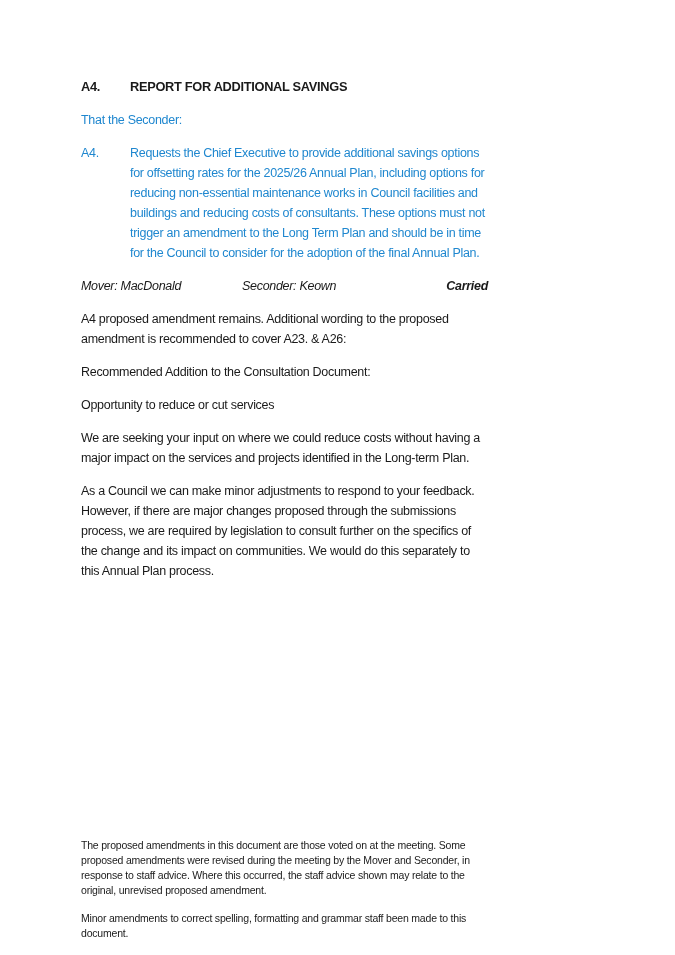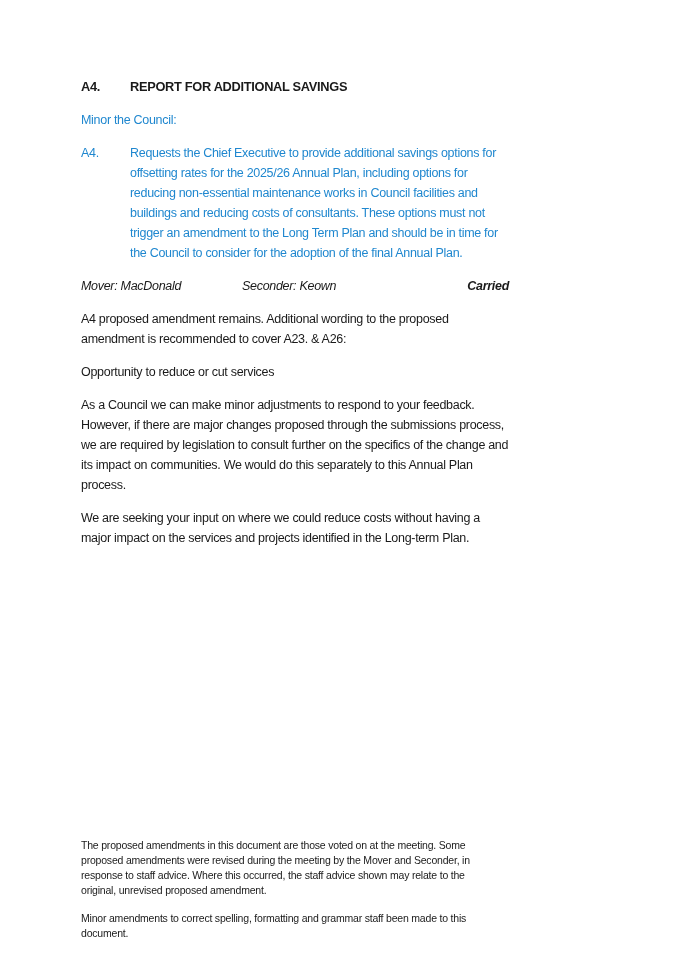--- a/index.html
+++ b/index.html
@@ -12,21 +12,20 @@
     height: 955px;
     font-family: "Liberation Sans", sans-serif;
     color: #1a1a1a;
     overflow: hidden;
   }
   .page {
     position: relative;
     width: 566px;
     height: 955px;
     background: #ffffff;
-    padding-left: 21px;
   }
   .content {
     position: absolute;
     top: 77px;
     left: 81px;
     right: 78px;
     font-size: 12.5px;
     line-height: 20px;
     letter-spacing: -0.3px;
   }
@@ -77,42 +76,43 @@
 <body style="background: rgb(255, 255, 255); color: rgb(26, 26, 26);">
 
 <div class="page">
   <div class="content">
 
     <div class="doc-heading block">
       <span class="num">A4.</span>
       <span>REPORT FOR ADDITIONAL SAVINGS</span>
     </div>
 
-    <p class="block blue">Minor the Council:</p>
+    <p class="block blue">That the Seconder:</p>
 
     <div class="clause block blue">
       <span class="num">A4.</span>
       <span class="body">Requests the Chief Executive to provide additional savings options for offsetting rates for the 2025/26 Annual Plan, including options for reducing non-essential maintenance works in Council facilities and buildings and reducing costs of consultants. These options must not trigger an amendment to the Long Term Plan and should be in time for the Council to consider for the adoption of the final Annual Plan.</span>
     </div>
 
     <div class="vote-row">
       <span class="mover">Mover: MacDonald</span>
       <span class="seconder">Seconder: Keown</span>
       <span class="result">Carried</span>
     </div>
 
 
     <p class="block">A4 proposed amendment remains. Additional wording to the proposed amendment is recommended to cover A23. &amp; A26:</p>
 
+    <p class="block">Recommended Addition to the Consultation Document:</p>
 
     <p class="block italic">Opportunity to reduce or cut services</p>
 
+    <p class="block italic">We are seeking your input on where we could reduce costs without having a major impact on the services and projects identified in the Long-term Plan.</p>
+
     <p class="block italic">As a Council we can make minor adjustments to respond to your feedback. However, if there are major changes proposed through the submissions process, we are required by legislation to consult further on the specifics of the change and its impact on communities. We would do this separately to this Annual Plan process.</p>
-
-    <p class="block italic">We are seeking your input on where we could reduce costs without having a major impact on the services and projects identified in the Long-term Plan.</p>
 
   </div>
 
   <div class="footnotes">
     <p class="fn">The proposed amendments in this document are those voted on at the meeting. Some proposed amendments were revised during the meeting by the Mover and Seconder, in response to staff advice. Where this occurred, the staff advice shown may relate to the original, unrevised proposed amendment.</p>
     <p class="fn">Minor amendments to correct spelling, formatting and grammar staff been made to this document.</p>
   </div>
 </div>
 
 </body></html>

